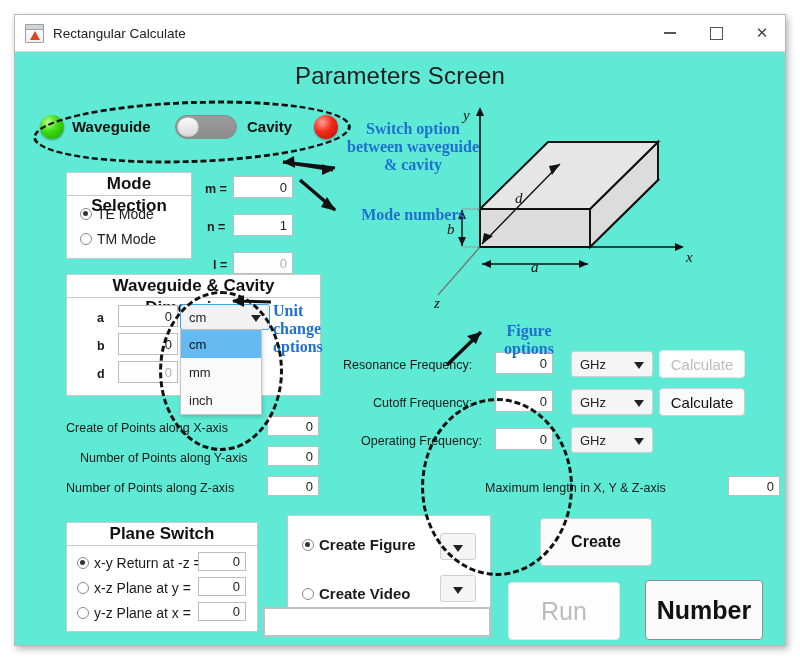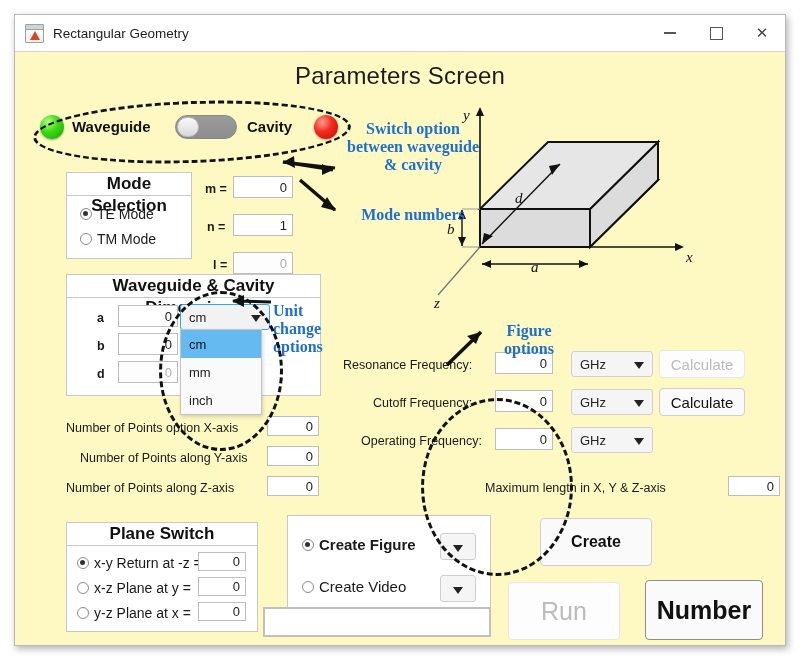--- a/index.html
+++ b/index.html
@@ -19,21 +19,21 @@
   .mlicon:after{content:"";position:absolute;left:50%;top:6px;margin-left:-5px;
           width:0;height:0;border-left:5px solid transparent;border-right:5px solid transparent;
           border-bottom:9px solid #d9451f;}
   .wtitle{margin-left:9px;font-size:13.5px;color:#222;}
   .wbtns{position:absolute;right:0;top:0;height:36px;display:flex;}
   .wbtn{width:46px;height:36px;display:flex;align-items:center;justify-content:center;
         font-size:15px;color:#444;}
   .wbtn.sq span{display:block;width:11px;height:11px;border:1.4px solid #555;}
   .wbtn.mn span{display:block;width:12px;height:1.6px;background:#555;}
 
-  .client{position:absolute;left:0;top:36px;right:0;bottom:0;background:#fef9c3;
+  .client{position:absolute;left:0;top:36px;right:0;bottom:0;background:#5eead4;
           border-top:1px solid #d6d6d6;}
 
   .screen-title{position:absolute;left:0;right:0;top:10px;text-align:center;
           font-size:24px;color:#1c1c1c;letter-spacing:.2px;}
 
   
   .panel{position:absolute;border:1px solid #c8c8c8;background:#fff;}
   .panel-title{position:absolute;left:0;right:0;top:0;height:22px;line-height:22px;
           text-align:center;font-weight:bold;font-size:17px;color:#111;
           border-bottom:1px solid #c8c8c8;background:#fff;}
@@ -92,21 +92,21 @@
   svg.geom{position:absolute;}
   .gtxt{font-family:"Liberation Serif",serif;font-style:italic;font-size:15px;fill:#111;}
 </style>
 </head>
 <body>
 
 <div class="window">
 
   <div class="titlebar">
     <div class="mlicon"></div>
-    <div class="wtitle">Rectangular Geometry</div>
+    <div class="wtitle">Rectangular Calculate</div>
     <div class="wbtns">
       <div class="wbtn mn">
           <span></span>
         </div>
       <div class="wbtn sq">
           <span></span>
         </div>
       <div class="wbtn">✕</div>
     </div>
   </div>
@@ -158,21 +158,21 @@
     <div class="combo" style="left:165px;top:252px;width:80px;height:24px;border-color:#3aa3e8;background:#f2f2f2;">
       <span>cm</span>
       <span class="arw"></span>
     </div>
     <div class="ddlist" style="left:165px;top:277px;width:80px;">
       <div class="it sel" style="height:28px;">cm</div>
       <div class="it" style="height:28px;">mm</div>
       <div class="it" style="height:28px;">inch</div>
     </div>
 
-    <div class="lbl" style="left:51px;top:369px;">Number of Points option X-axis</div>
+    <div class="lbl" style="left:51px;top:369px;">Create of Points along X-axis</div>
     <div class="txtbox" style="left:252px;top:364px;width:52px;height:20px;">0</div>
     <div class="lbl" style="left:65px;top:399px;">Number of Points along Y-axis</div>
     <div class="txtbox" style="left:252px;top:394px;width:52px;height:20px;">0</div>
     <div class="lbl" style="left:51px;top:429px;">Number of Points along Z-axis</div>
     <div class="txtbox" style="left:252px;top:424px;width:52px;height:20px;">0</div>
 
     <div class="lbl" style="left:328px;top:306px;">Resonance Frequency:</div>
     <div class="txtbox" style="left:480px;top:300px;width:58px;height:22px;">0</div>
     <div class="combo" style="left:556px;top:299px;width:72px;height:24px;">
       <span>GHz</span>
@@ -220,21 +220,21 @@
     </div>
 
     <div class="panel" style="left:272px;top:463px;width:202px;height:96px;">
       <div class="radio" style="left:14px;top:20px;font-weight:bold;font-size:15px;">
         <span class="rdot on"></span>
         <span>Create Figure</span>
       </div>
       <div class="combo small" style="left:152px;top:17px;width:34px;height:25px;">
         <span class="arw"></span>
       </div>
-      <div class="radio" style="left:14px;top:62px;font-weight:normal;font-size:15px;">
+      <div class="radio" style="left:14px;top:69px;font-weight:bold;font-size:15px;">
         <span class="rdot"></span>
         <span>Create Video</span>
       </div>
       <div class="combo small" style="left:152px;top:59px;width:34px;height:25px;">
         <span class="arw"></span>
       </div>
     </div>
 
     <div class="txtbox" style="left:248px;top:555px;width:228px;height:30px;border:2px solid #c0c0c0;"></div>
 

